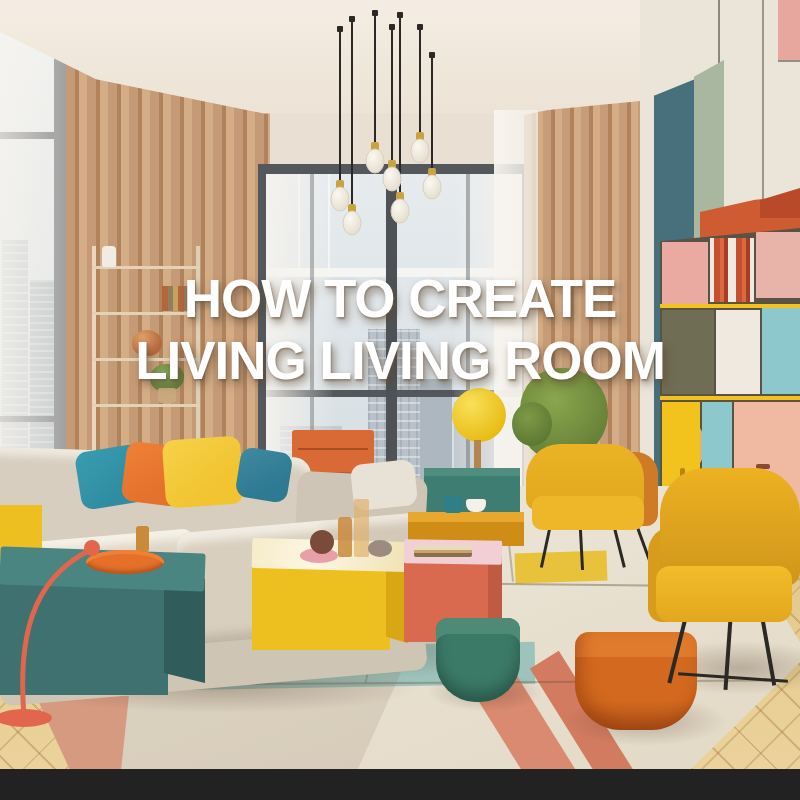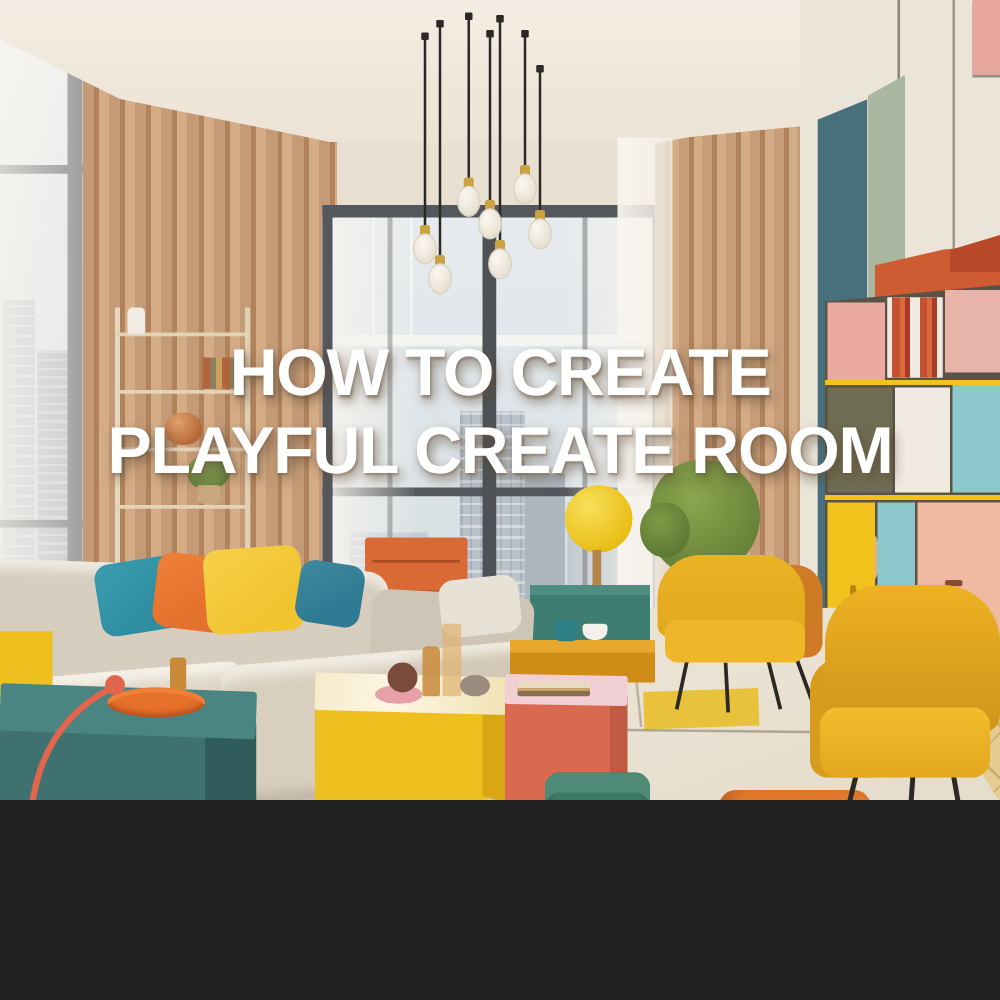--- a/index.html
+++ b/index.html
@@ -1,16 +1,16 @@
 <!DOCTYPE html>
 <html style="--ceiling: #f5ede3; --wall: #e9dfd2; --curtain: #c59b77; --frame: #55595d; --panel-teal: #47707c; --panel-sage: #a9b7a1; --panel-cream: #eae4d9; --panel-orange: #cf5b33; --panel-pink: #e8a79e; --shelf-yellow: #f2c31d; --shelf-teal: #8cc8cc; --shelf-peach: #efb9a2; --shelf-olive: #6f6d54; --pillow-teal: #2f8da1; --pillow-orange: #e4712c; --pillow-yellow: #f1c430; --table-teal: #3f7170; --cube-yellow: #eec01f; --table-coral: #d96a50; --table-mustard: #e8a82e; --pouf-green: #3c7a68; --pouf-orange: #d2691e; --chair-yellow: #e2a71f; --rug: #e9e1d1; --rug-teal: #9ec3bc; --rug-coral: #d98a70; --rug-pink: #e5a28a; --rug-blue: #bdd2d4; --floor: #e5ca90; --text: #ffffff;"><head>
 <meta charset="utf-8">
 <style>
   html,body{margin:0;padding:0;background:#222;}
-  #canvas{position:relative;width:800px;height:640px;overflow:hidden;
+  #canvas{position:relative;width:800px;height:769px;overflow:hidden;
     font-family:"Liberation Sans","DejaVu Sans",sans-serif;
     background:var(--wall,#e9dfd2);}
   .abs{position:absolute;}
 
   
   .ceiling{left:0;top:0;width:800px;height:132px;z-index:2;
     background:linear-gradient(180deg,var(--ceiling,#f5ede3) 0%,#ece2d5 90%);
     clip-path:polygon(0 0,100% 0,100% 46%,88% 54%,81% 76%,64% 86%,33% 86%,12% 60%,0 24%);
     filter:drop-shadow(0 3px 3px rgba(140,120,95,.45));}
 
@@ -482,16 +482,16 @@
     <div class="abs c2-leg c2-l2"></div>
     <div class="abs c2-leg c2-l3"></div>
     <div class="abs c2-bar"></div>
     <div class="abs c2-arm"></div>
     <div class="abs c2-back"></div>
     <div class="abs c2-seat"></div>
   </div>
 
   <div class="abs title">
     <div>HOW TO CREATE</div>
-    <div>PLAYFUL CREATE ROOM</div>
+    <div>LIVING LIVING ROOM</div>
   </div>
 
 </div>
 
 </body></html>

